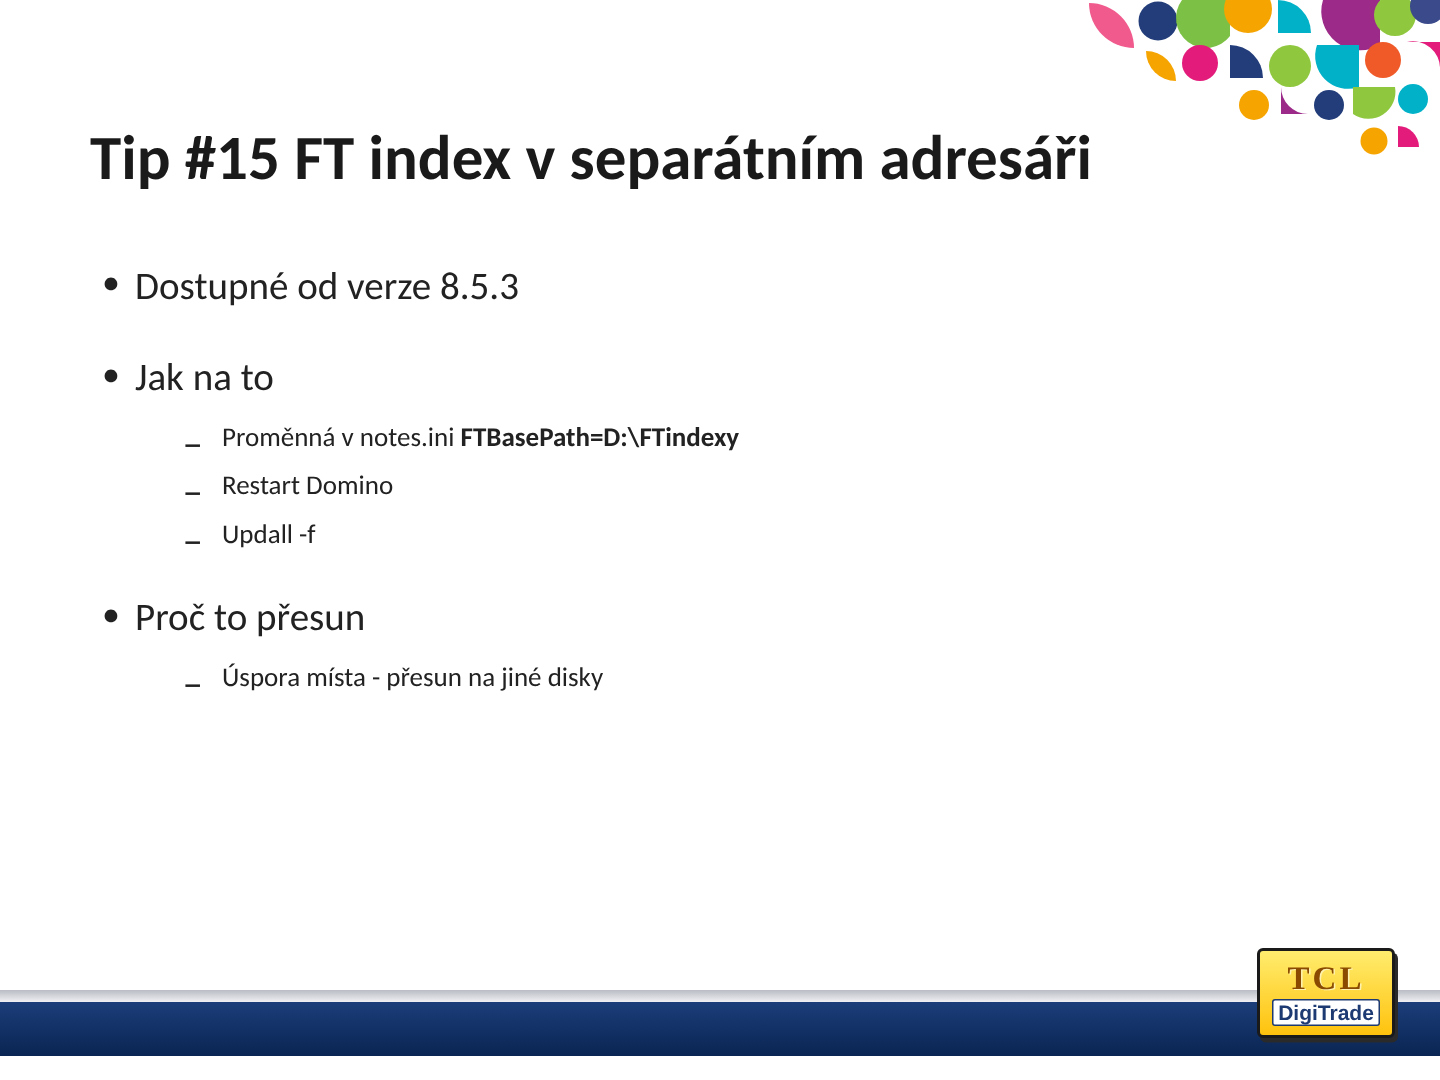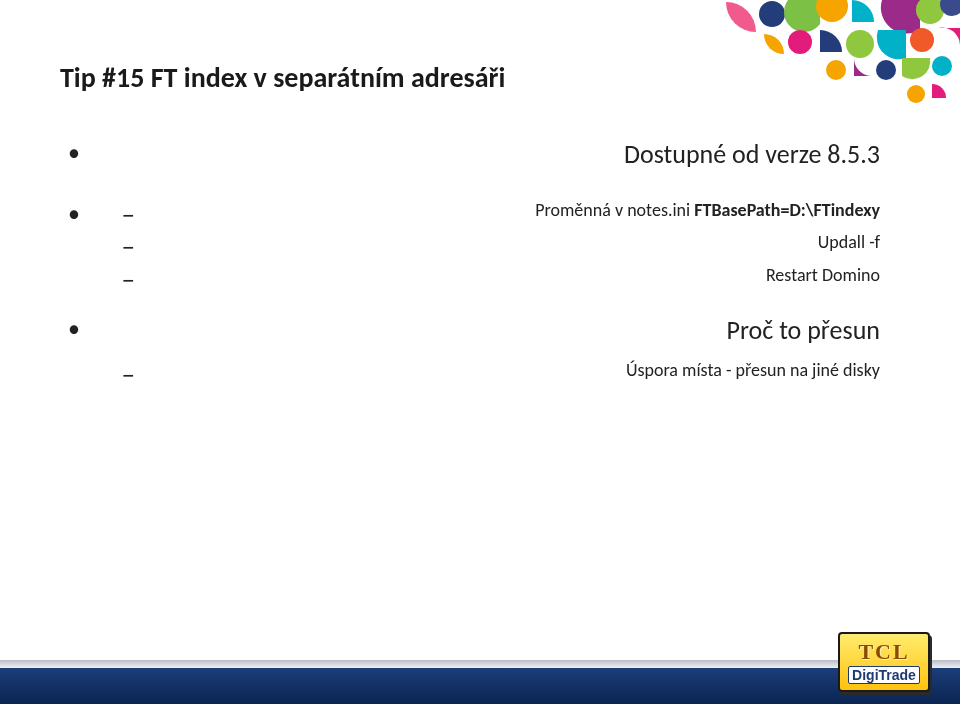--- a/index.html
+++ b/index.html
@@ -18,30 +18,30 @@
       width: 240px;
       height: 120px;
     }
     .content {
       position: absolute;
       left: 60px;
       top: 60px;
       width: 820px;
     }
     .title {
-      font-size: 28px;
+      font-size: 42px;
       font-weight: 700;
       color: #1a1a1a;
       letter-spacing: 0;
       margin-bottom: 42px;
+      margin-top: 20px;
     }
     ul.lvl1 {
       list-style: none;
       padding-left: 4px;
-      text-align: right;
     }
     ul.lvl1 > li {
       position: relative;
       padding-left: 26px;
       font-size: 26px;
       color: #222;
       margin-bottom: 26px;
       line-height: 1.35;
     }
     ul.lvl1 > li::before {
@@ -156,29 +156,30 @@
   <path d="M 212 84 A 14 14 0 0 1 226 98 L 212 98 Z" fill="#e31b7b"></path>
 </svg>
 
 <div class="content">
   <h1 class="title">Tip #15 FT index v separátním adresáři</h1>
   <ul class="lvl1">
     <li>
       <span>Dostupné od verze 8.5.3</span>
     </li>
     <li>
+      <span>Jak na to</span>
       <ul class="lvl2">
         <li>
           <span>Proměnná v notes.ini </span><span class="bold">FTBasePath=D:\FTindexy</span>
         </li>
         <li>
-          <span>Updall -f</span>
+          <span>Restart Domino</span>
         </li>
         <li>
-          <span>Restart Domino</span>
+          <span>Updall -f</span>
         </li>
       </ul>
     </li>
     <li>
       <span>Proč to přesun</span>
       <ul class="lvl2">
         <li>
           <span>Úspora místa - přesun na jiné disky</span>
         </li>
       </ul>

